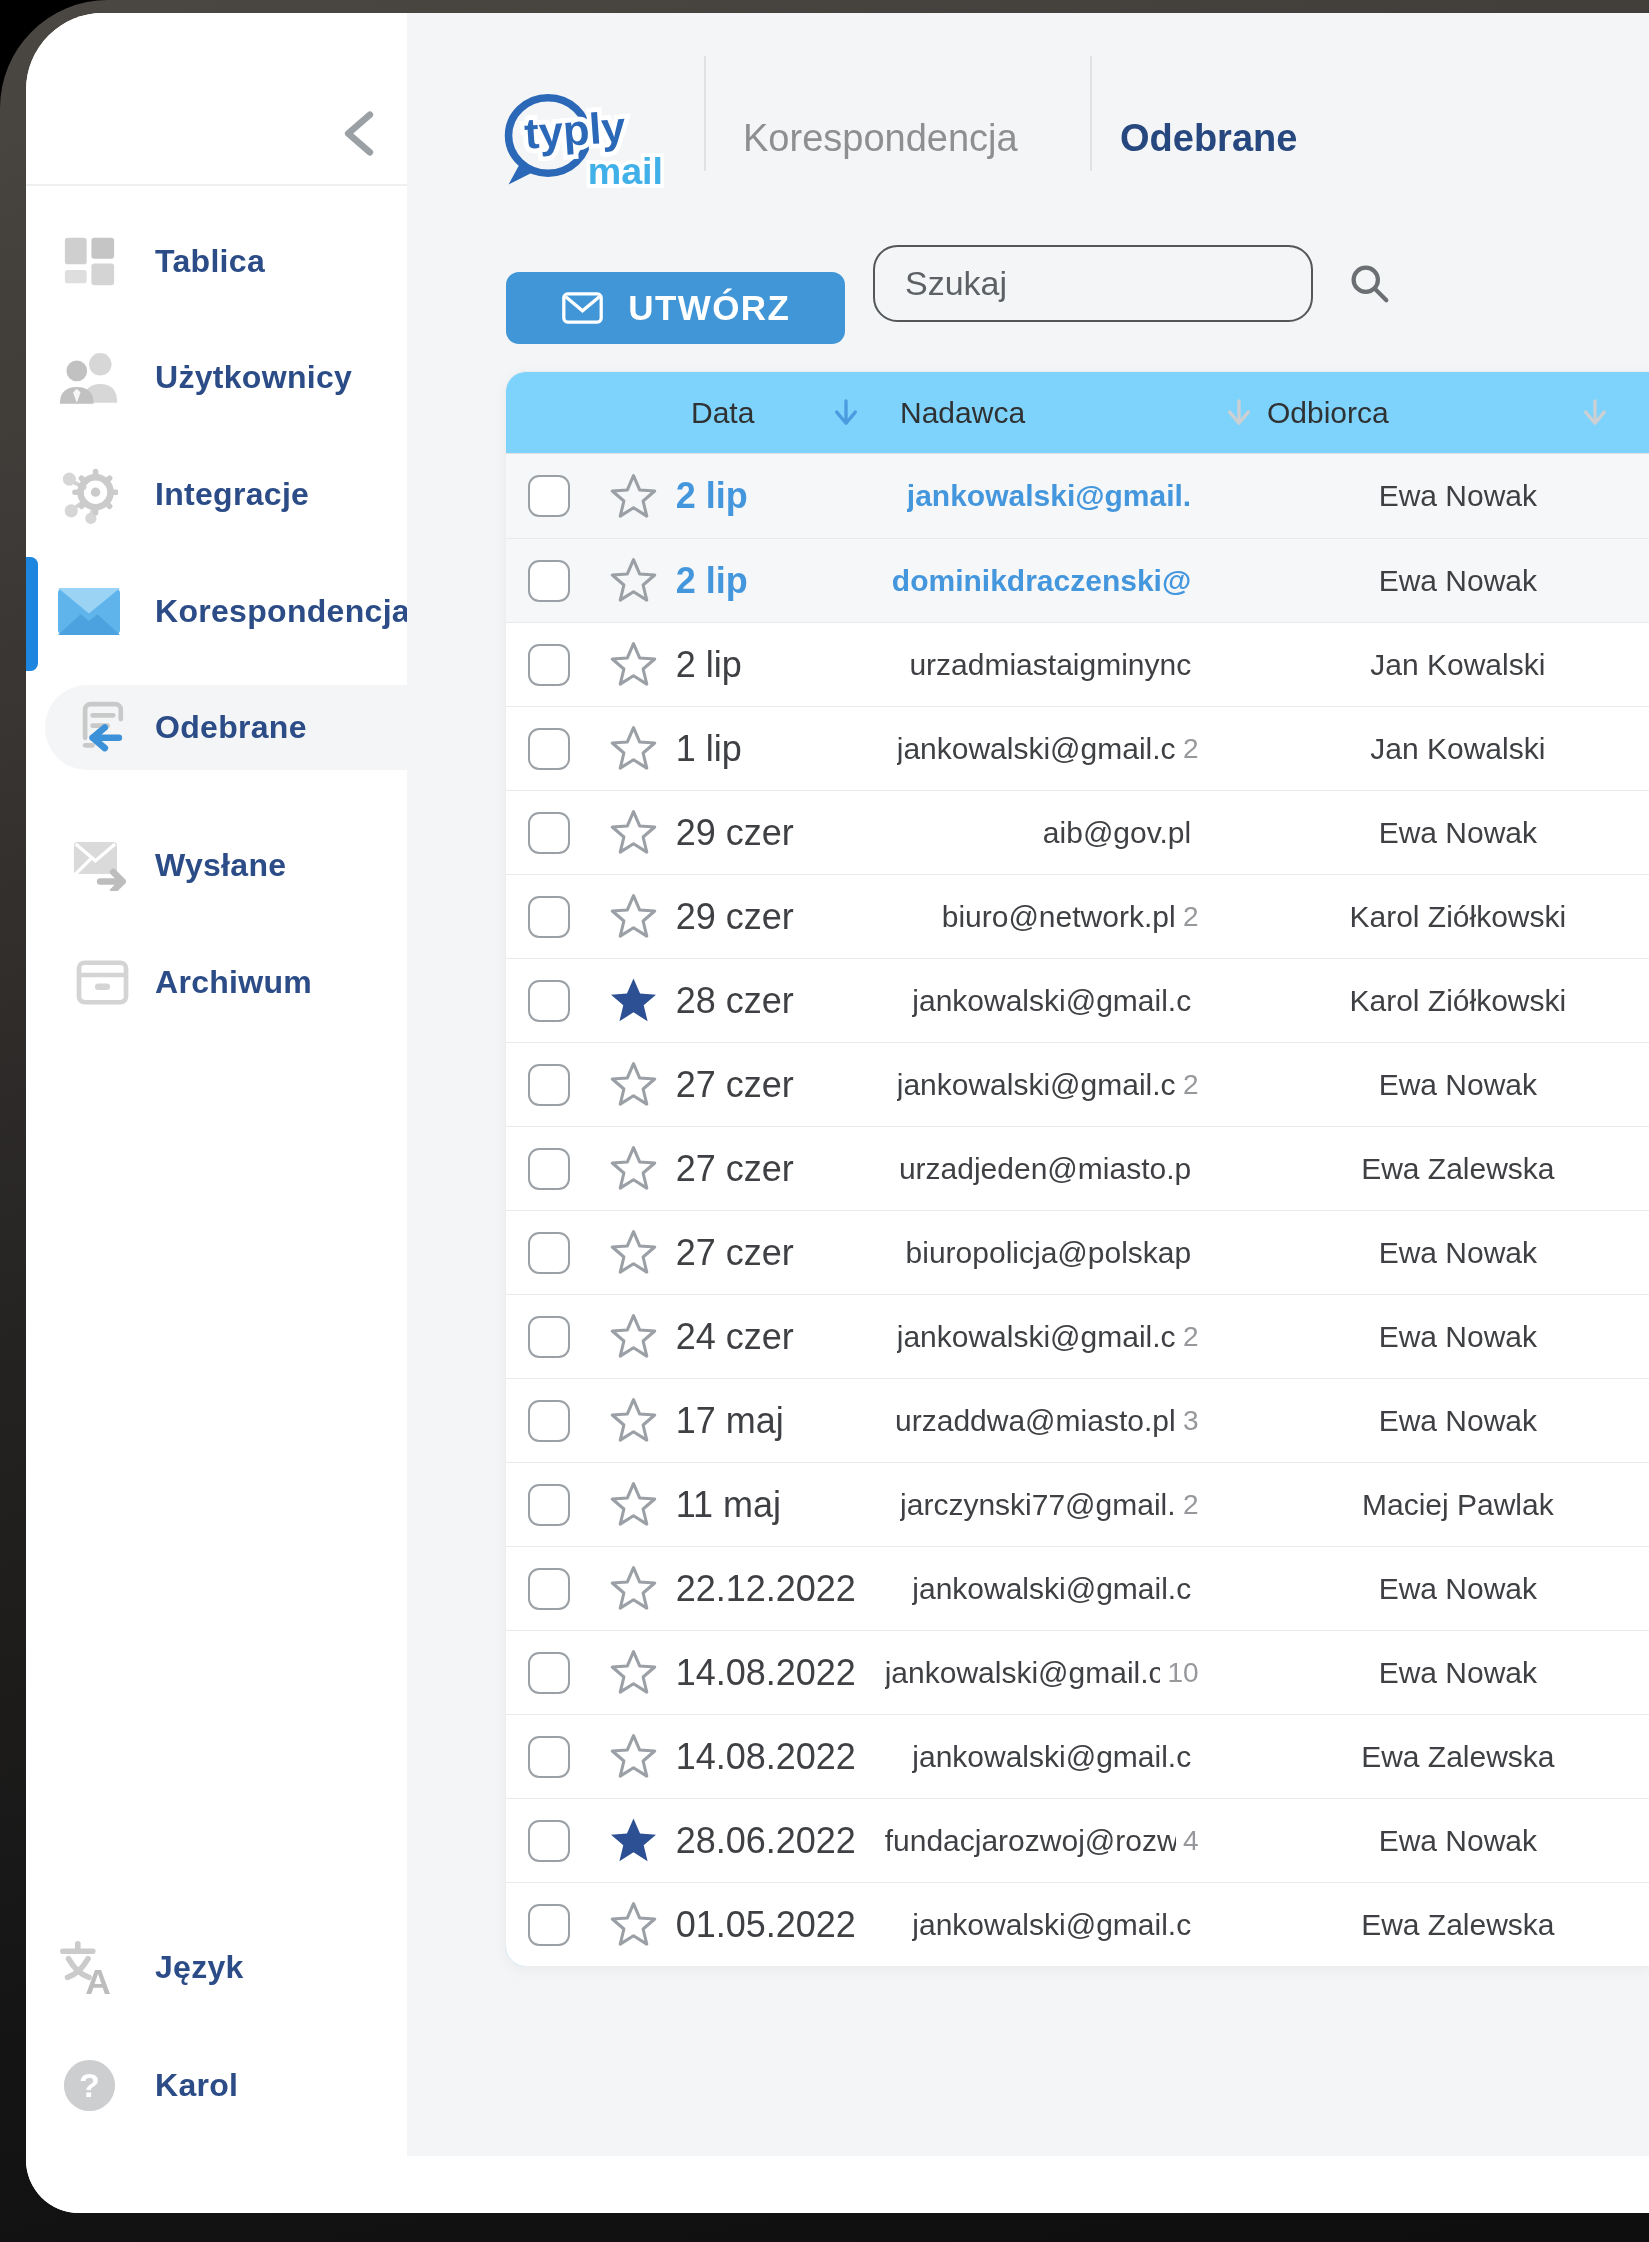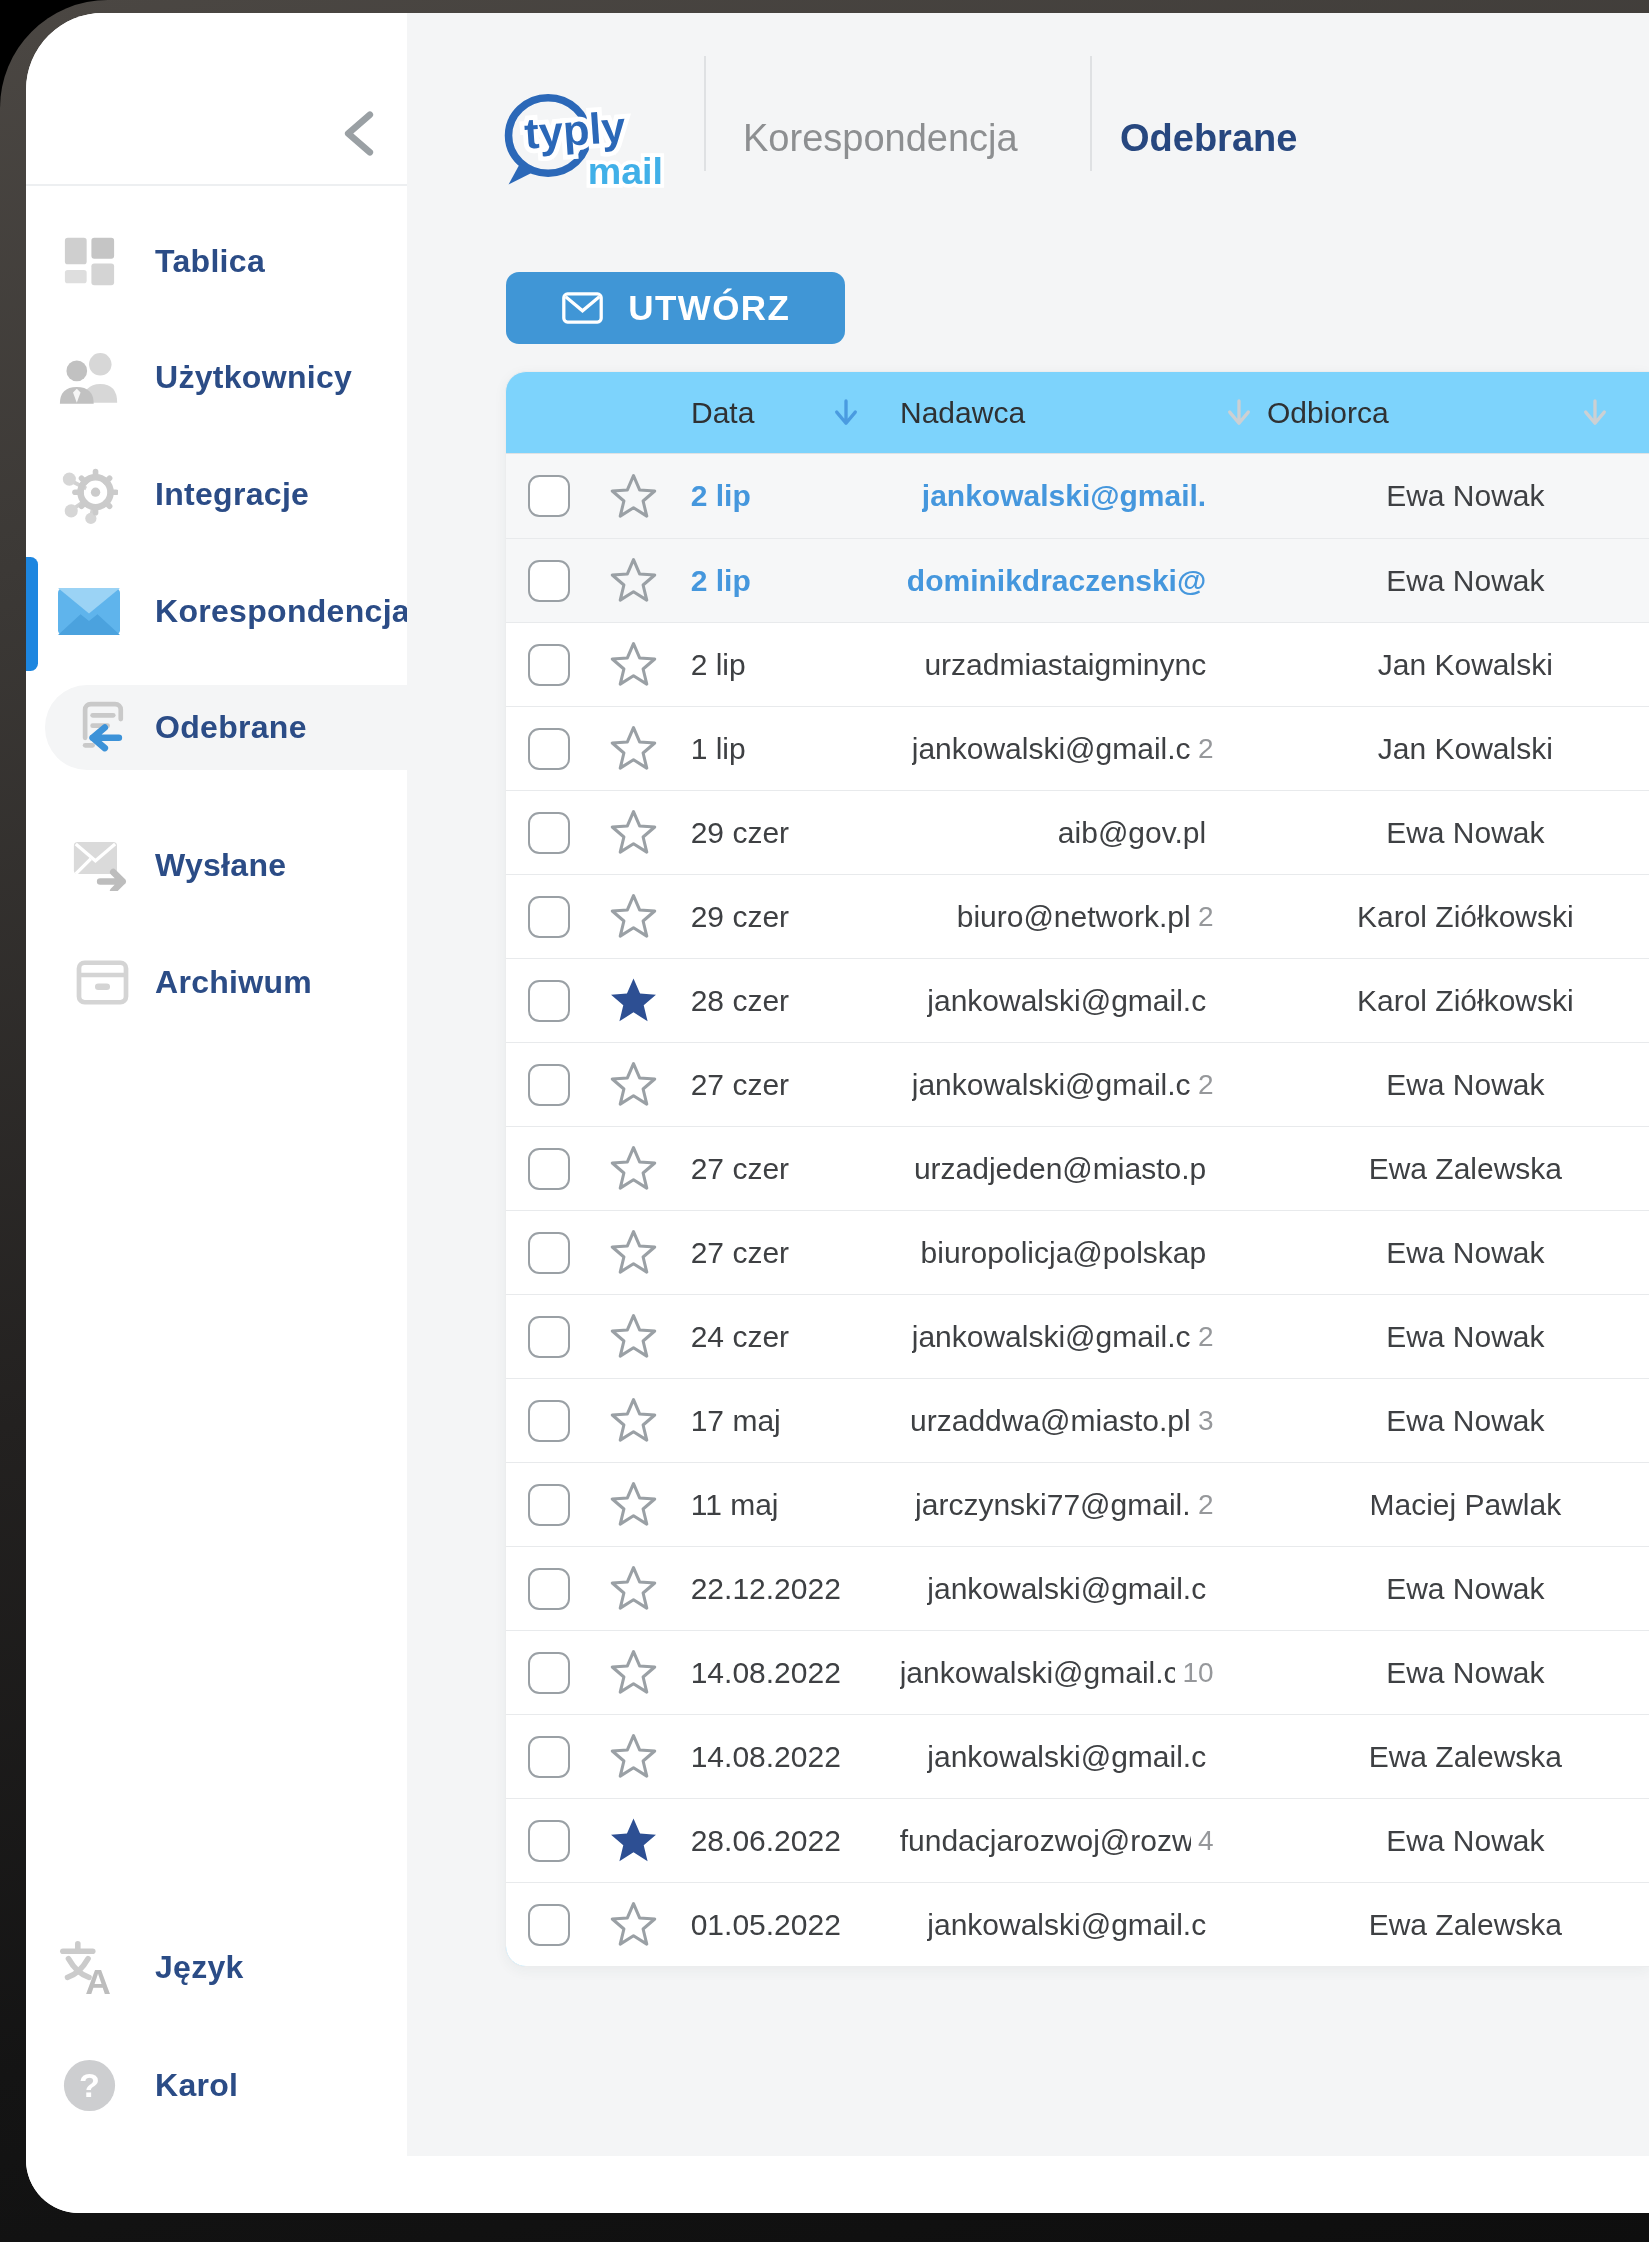--- a/index.html
+++ b/index.html
@@ -62,21 +62,21 @@
   .th-odbiorca { flex:1; padding-right:41px; }
 
   .row { display:flex; align-items:center; height:84px; background:#fff; }
   .row + .row { border-top:1.9px solid #e8eaec; }
   .row.unread { background:#f6f7f8; }
   .cell-pad { width:21.7px; flex:none; }
   .checkbox { width:42px; height:42px; border:2.8px solid #9aa0a5; border-radius:11.3px; background:#fff; flex:none; cursor:pointer; }
   .star-wrap { width:53px; margin-left:37px; flex:none; display:flex; justify-content:center; cursor:pointer; }
   .star-filled { display:none; }
   .row.starred .star-filled { display:block; }
-  .cell-date { width:209px; margin-left:31px; flex:none; font-size:30px; color:#3e4043; white-space:nowrap; }
+  .cell-date { width:209px; margin-left:16px; flex:none; font-size:36px; color:#3e4043; white-space:nowrap; }
   .cell-sender { width:314px; flex:none; display:flex; justify-content:flex-end; align-items:center; }
   .sender { font-size:30px; color:#3e4043; white-space:nowrap; overflow:hidden; }
   .count { font-size:28px; color:#96989b; margin-left:7.5px; white-space:nowrap; }
   .cell-recipient { margin-left:68px; flex:1; font-size:30px; color:#3e4043; white-space:nowrap; overflow:hidden;text-align:center; }
   .row.unread .cell-date, .row.unread .sender { color:#4597dd; font-weight:700; }
 
   svg { display:block; }
 </style>
 </head>
 <body>
@@ -242,20 +242,31 @@
       <button class="compose-btn">
         <span>
           <svg width="43" height="34" viewBox="0 0 46 36">
             <rect x="3" y="3" width="40" height="30" rx="4" fill="none" stroke="#ffffff" stroke-width="3.5"></rect>
             <polyline points="5,6 23,21 41,6" fill="none" stroke="#ffffff" stroke-width="3.5"></polyline>
           </svg>
         </span>
         <span class="compose-label">UTWÓRZ</span>
       </button>
 
+      <div class="search-box">
+        <input class="search-input" type="text" placeholder="Szukaj" style="">
+        <button class="search-icon-btn">
+          <span>
+            <svg width="43" height="43" viewBox="0 0 46 46">
+              <circle cx="19" cy="19" r="13" fill="none" stroke="#6b6f73" stroke-width="4.5"></circle>
+              <line x1="29" y1="29" x2="41" y2="41" stroke="#6b6f73" stroke-width="4.5" stroke-linecap="round"></line>
+            </svg>
+          </span>
+        </button>
+      </div>
 
       <div class="card">
         <div class="thead">
           <div class="th-spacer"></div>
           <div class="th th-data">
             <span>Data</span>
             <span>
               <svg width="26" height="30" viewBox="0 0 28 32">
                   <path d="M14 3 V23 M4 15 l10 12 10 -12" fill="none" stroke="#4a9be0" stroke-width="3.6" stroke-linecap="round" stroke-linejoin="round"></path>
                 </svg>

